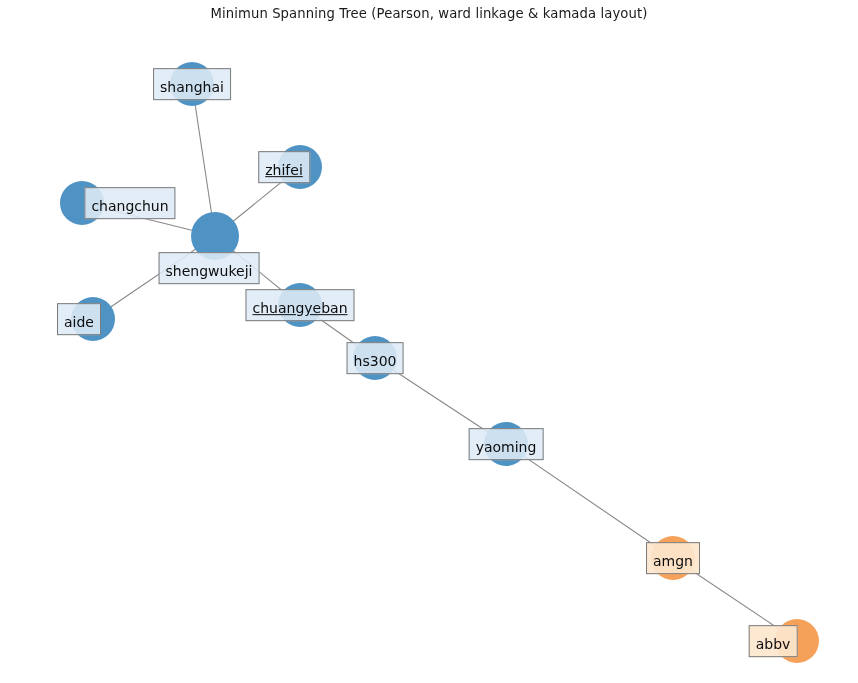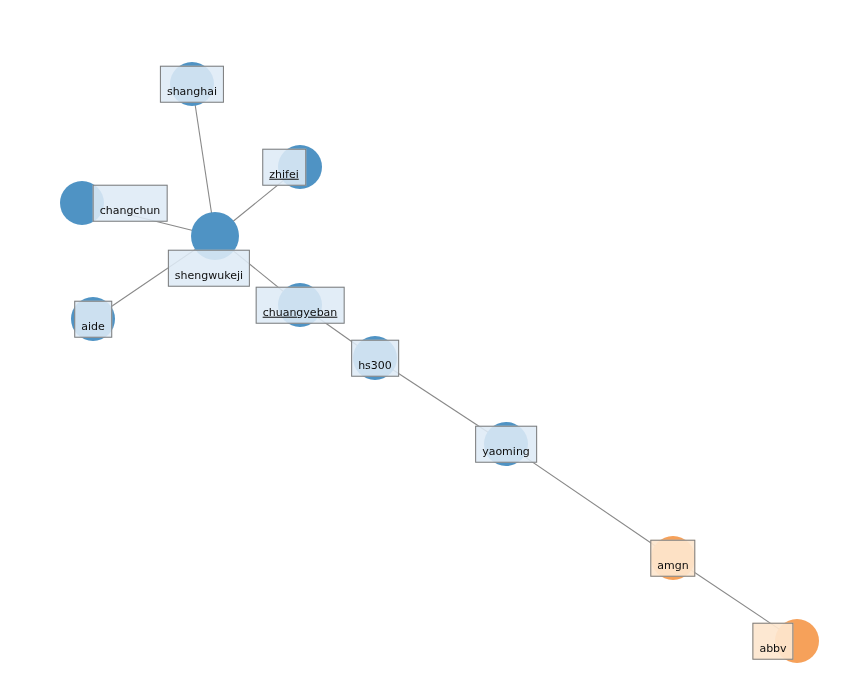--- a/index.html
+++ b/index.html
@@ -44,41 +44,42 @@
     stroke-width: 1.1;
     fill: none;
   }
   .node-circle {
     stroke: none;
   }
   .node-label-box {
     position: absolute;
     transform: translate(-50%, -50%);
     border: 1px solid #7a7a7a;
-    font-size: 11px;
+    font-size: 14px;
     line-height: 1.05;
     color: #0d0d0d;
     font-family: "DejaVu Sans", sans-serif;
-    padding: 19px 6px 4px 6px;
+    padding: 11px 6px 4px 6px;
     white-space: nowrap;
     box-sizing: border-box;
     text-align: center;
   }
   .label-blue {
     background: rgba(222, 235, 246, 0.88);
   }
   .label-orange {
     background: rgba(253, 230, 206, 0.92);
   }
 </style>
 </head>
 <body>
 
 <div id="figure">
 
+  <div id="title">Minimun Spanning Tree (Pearson, ward linkage &amp; kamada layout)</div>
 
   <svg id="graph-svg" viewBox="0 0 858 683" xmlns="http://www.w3.org/2000/svg">
     <g id="edges-layer">
         <line x1="192" y1="84" x2="215" y2="236" class="edge-line" stroke="#888888"></line>
         <line x1="300" y1="167" x2="215" y2="236" class="edge-line" stroke="#888888"></line>
         <line x1="82" y1="203" x2="215" y2="236" class="edge-line" stroke="#888888"></line>
         <line x1="93" y1="319" x2="215" y2="236" class="edge-line" stroke="#888888"></line>
         <line x1="215" y1="236" x2="300" y2="305" class="edge-line" stroke="#888888"></line>
         <line x1="300" y1="305" x2="375" y2="358" class="edge-line" stroke="#888888"></line>
         <line x1="375" y1="358" x2="506" y2="444" class="edge-line" stroke="#888888"></line>
@@ -97,21 +98,21 @@
         <circle cx="673" cy="558" r="22" fill="#f6a15a" class="node-circle"></circle>
         <circle cx="797" cy="641" r="22" fill="#f6a15a" class="node-circle"></circle>
       </g>
   </svg>
 
   <div id="labels-layer">
       <div class="node-label-box label-blue" style="left: 192px; top: 84px;">shanghai</div>
       <div class="node-label-box label-blue" style="left: 284px; top: 167px; text-decoration: underline;">zhifei</div>
       <div class="node-label-box label-blue" style="left: 82px; top: 203px; margin-left: 48px;">changchun</div>
       <div class="node-label-box label-blue" style="left: 209px; top: 236px; margin-top: 32px;">shengwukeji</div>
-      <div class="node-label-box label-blue" style="left: 93px; top: 319px;">aide</div>
+      <div class="node-label-box label-blue" style="left: 79px; top: 319px;">aide</div>
       <div class="node-label-box label-blue" style="left: 300px; top: 305px; text-decoration: underline;">chuangyeban</div>
       <div class="node-label-box label-blue" style="left: 375px; top: 358px; text-align: right;">hs300</div>
       <div class="node-label-box label-blue" style="left: 506px; top: 444px;">yaoming</div>
       <div class="node-label-box label-orange" style="left: 673px; top: 558px;">amgn</div>
       <div class="node-label-box label-orange" style="left: 773px; top: 641px;">abbv</div>
     </div>
 
 </div>
 
 </body></html>

